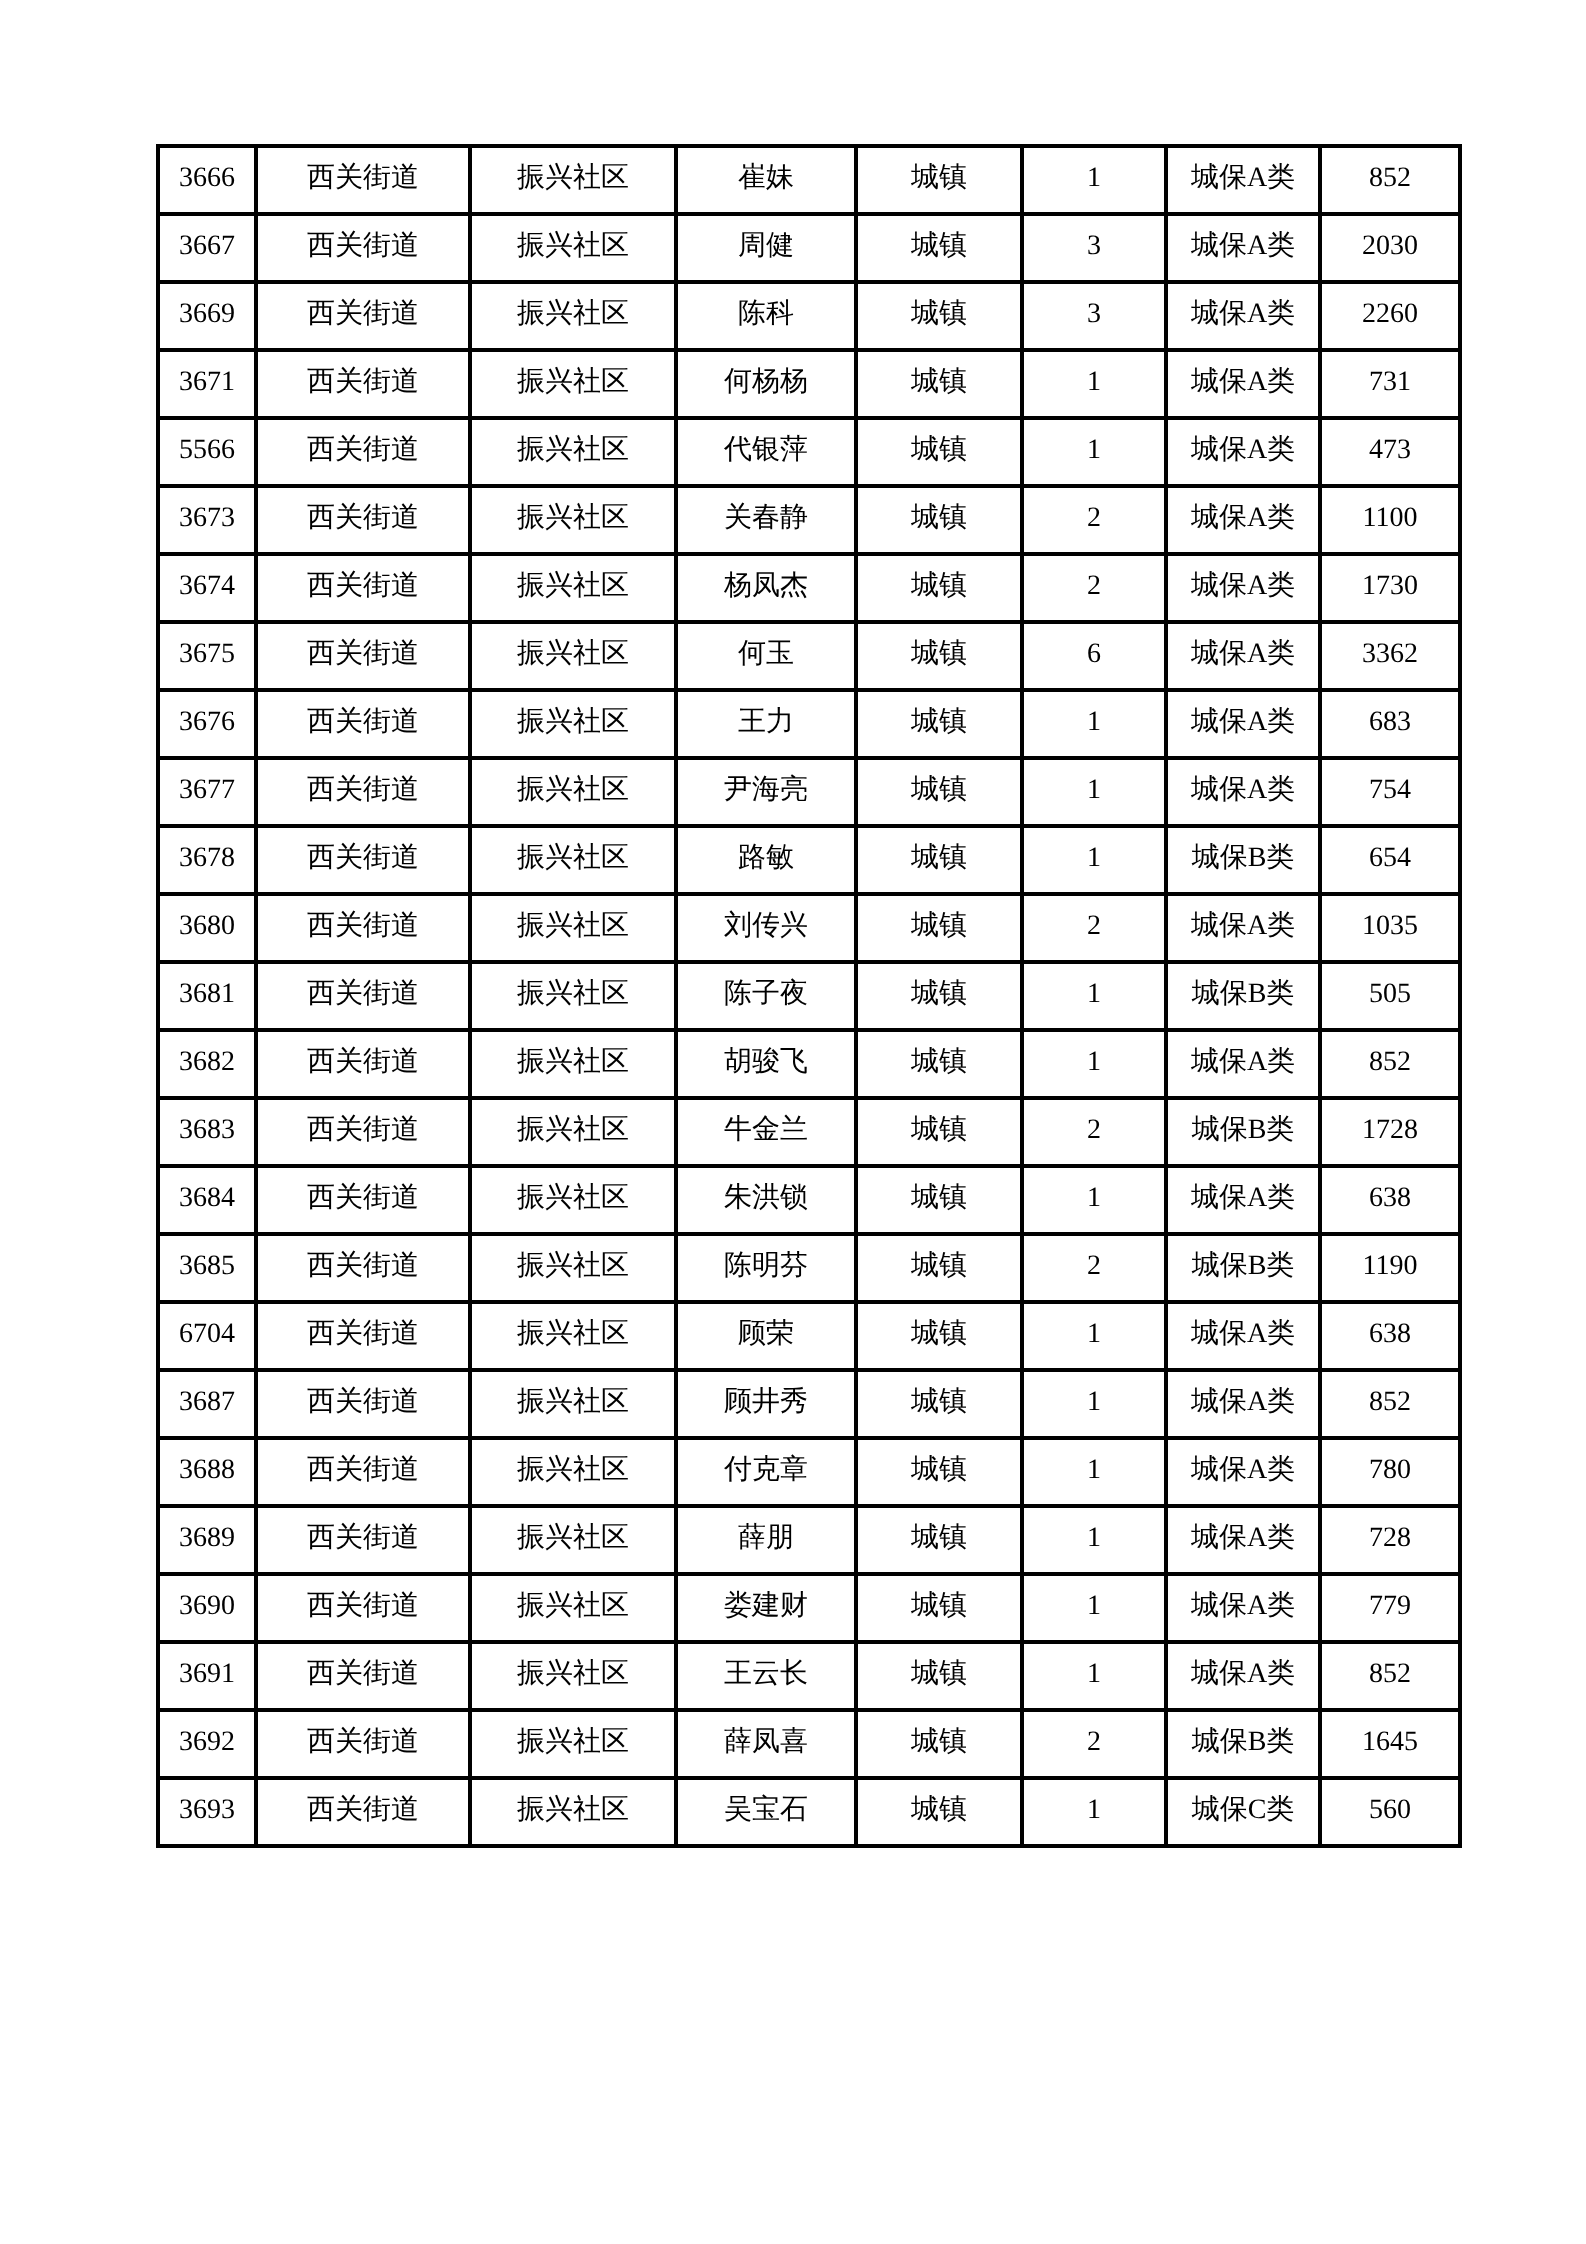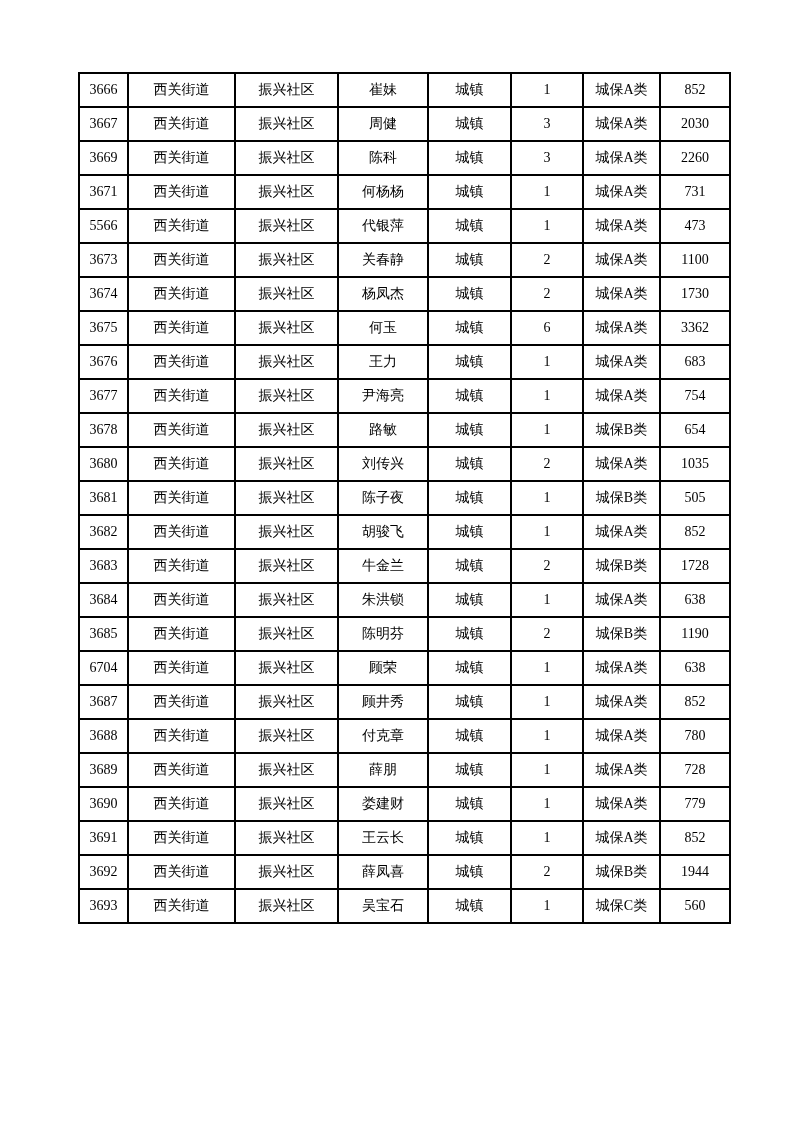--- a/index.html
+++ b/index.html
@@ -289,21 +289,21 @@
           <td>852</td>
         </tr>
         <tr>
           <td>3692</td>
           <td>西关街道</td>
           <td>振兴社区</td>
           <td>薛凤喜</td>
           <td>城镇</td>
           <td>2</td>
           <td>城保B类</td>
-          <td>1944</td>
+          <td>1645</td>
         </tr>
         <tr>
           <td>3693</td>
           <td>西关街道</td>
           <td>振兴社区</td>
           <td>吴宝石</td>
           <td>城镇</td>
           <td>1</td>
           <td>城保C类</td>
           <td>560</td>

